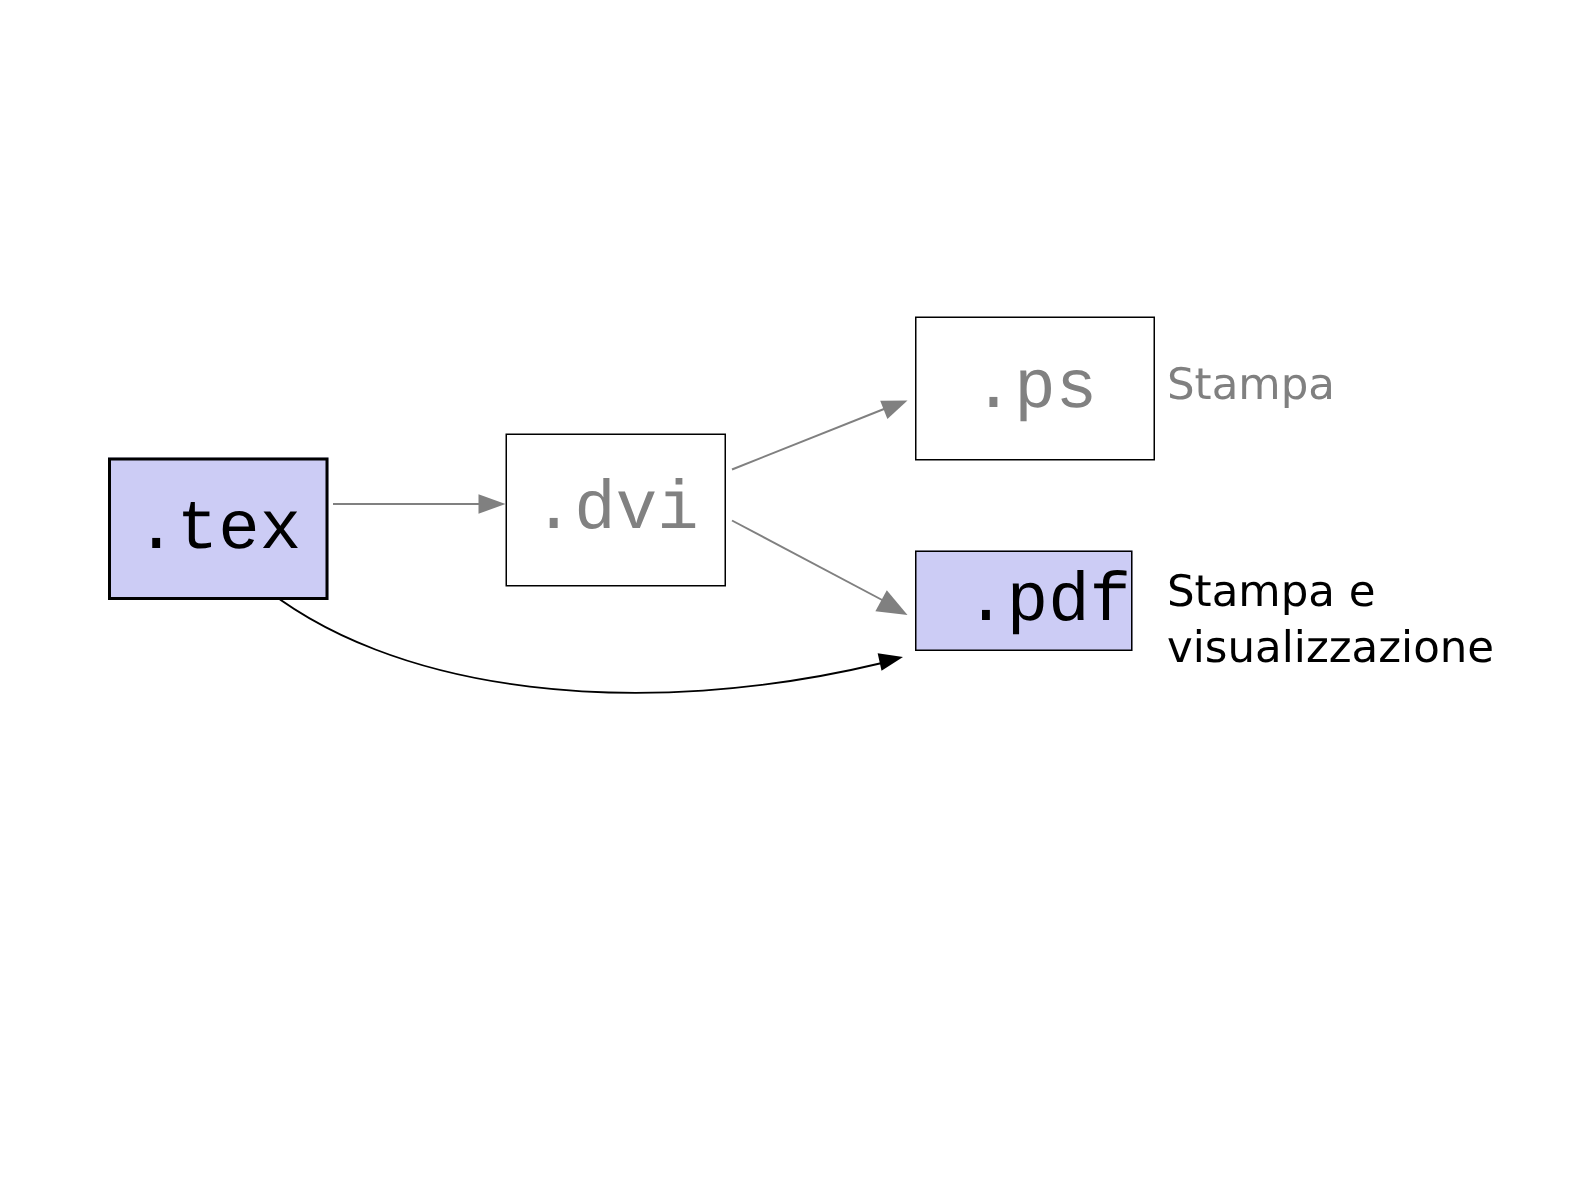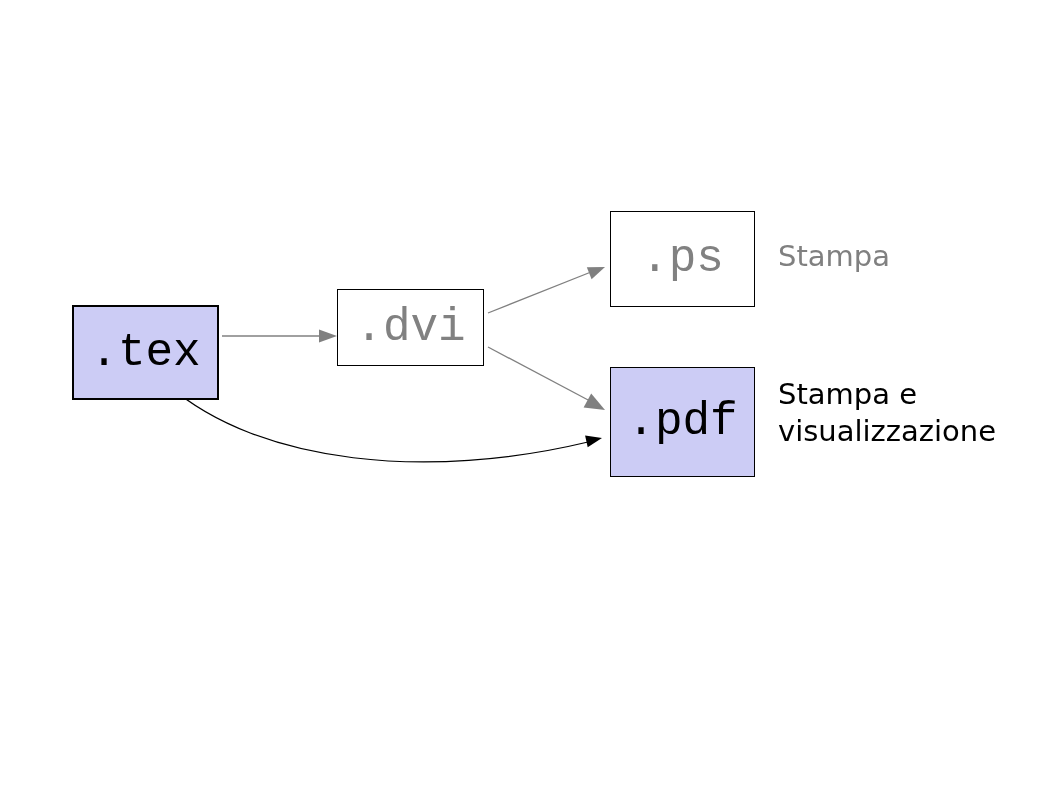--- a/index.html
+++ b/index.html
@@ -28,23 +28,23 @@
     border: 1px solid #000000;
     display: flex;
     align-items: center;
     justify-content: center;
     font-family: "Liberation Mono", "DejaVu Sans Mono", monospace;
     font-size: 46px;
     letter-spacing: 0;
     white-space: nowrap;
   }
   .node-tex  { left: 72px;  top: 289px; width: 147px; height: 95px; border-width: 2px; }
-  .node-dvi  { left: 337px; top: 289px; width: 147px; height: 77px; }
-  .node-ps   { left: 610px; top: 211px; width: 145px; height: 96px; }
-  .node-pdf  { left: 610px; top: 367px; width: 145px; height: 110px; }
+  .node-dvi  { left: 337px; top: 289px; width: 147px; height: 102px; }
+  .node-ps   { left: 610px; top: 211px; width: 160px; height: 96px; }
+  .node-pdf  { left: 610px; top: 367px; width: 145px; height: 67px; justify-content: flex-end; }
   .caption {
     position: absolute;
     font-size: 29px;
     line-height: 37px;
   }
   .caption-ps  { left: 778px; top: 238px; }
   .caption-pdf { left: 778px; top: 376px; width: 256px; }
 </style>
 </head>
 <body>

